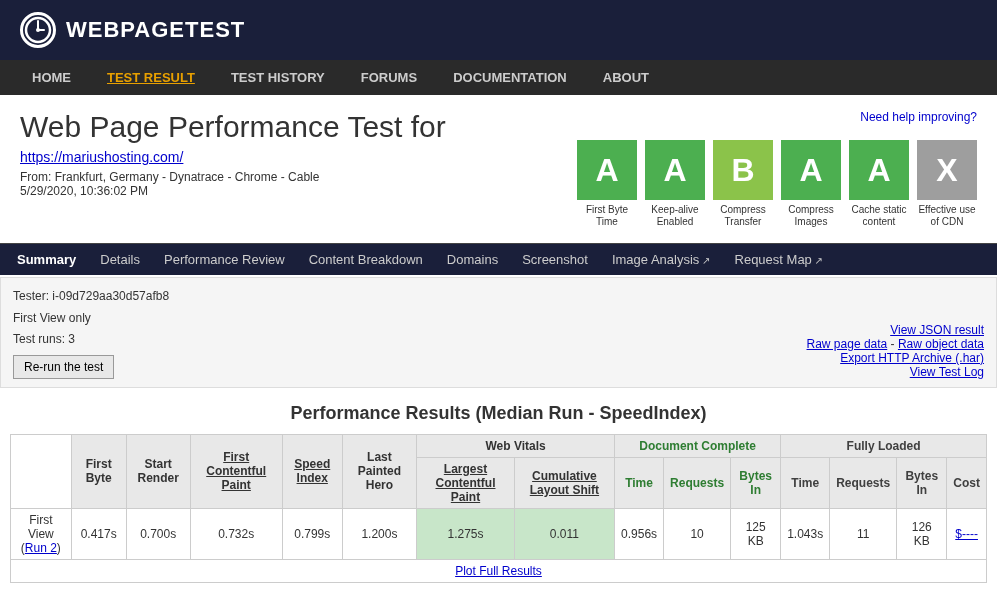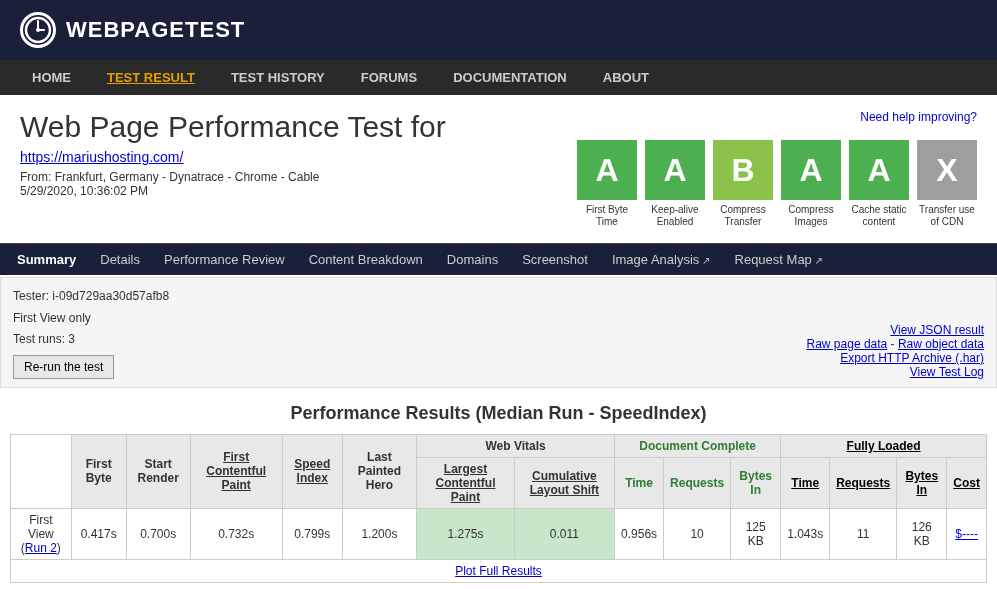--- a/index.html
+++ b/index.html
@@ -50,21 +50,21 @@
     .rerun-btn { border: 1px solid #999; background: #e8e8e8; padding: 4px 10px; cursor: pointer; font-size: 12px; margin-top: 4px; }
 
     
     .results-section { margin-top: 15px; }
     .results-title { text-align: center; font-size: 18px; font-weight: bold; margin-bottom: 10px; }
     .results-table { width: 100%; border-collapse: collapse; font-size: 12px; }
     .results-table th, .results-table td { border: 1px solid #ccc; padding: 4px 6px; text-align: center; }
     .results-table th { background: #e8e8e8; font-weight: bold; }
     .th-webvitals { background: #ddeeff; }
     .th-doccomplete { background: #e8f5e9; color: #2e7d32; }
-    .th-fullyloaded { background: #fff9c4; color: #000000; text-decoration: underline; }
+    .th-fullyloaded { background: #fff9c4; color: #404040; }
     .td-green { background: #c8e6c9; }
     .td-label { text-align: left; padding-left: 8px; }
     .run-link { color: #0000cc; }
     .plot-link { color: #0000cc; font-size: 12px; }
   </style>
 </head>
 <body>
 
 <div class="header">
   <div class="logo">
@@ -117,21 +117,21 @@
         <div class="grade-item">
           <div class="grade-box grade-a">A</div>
           <div class="grade-label">Compress Images</div>
         </div>
         <div class="grade-item">
           <div class="grade-box grade-a">A</div>
           <div class="grade-label">Cache static content</div>
         </div>
         <div class="grade-item">
           <div class="grade-box grade-x">X</div>
-          <div class="grade-label">Transfer use of CDN</div>
+          <div class="grade-label">Effective use of CDN</div>
         </div>
       </div>
     </div>
   </div>
 </div>
 
 <div class="tabs">
   <a href="#" class="active">Summary</a>
   <a href="#">Details</a>
   <a href="#">Performance Review</a>

